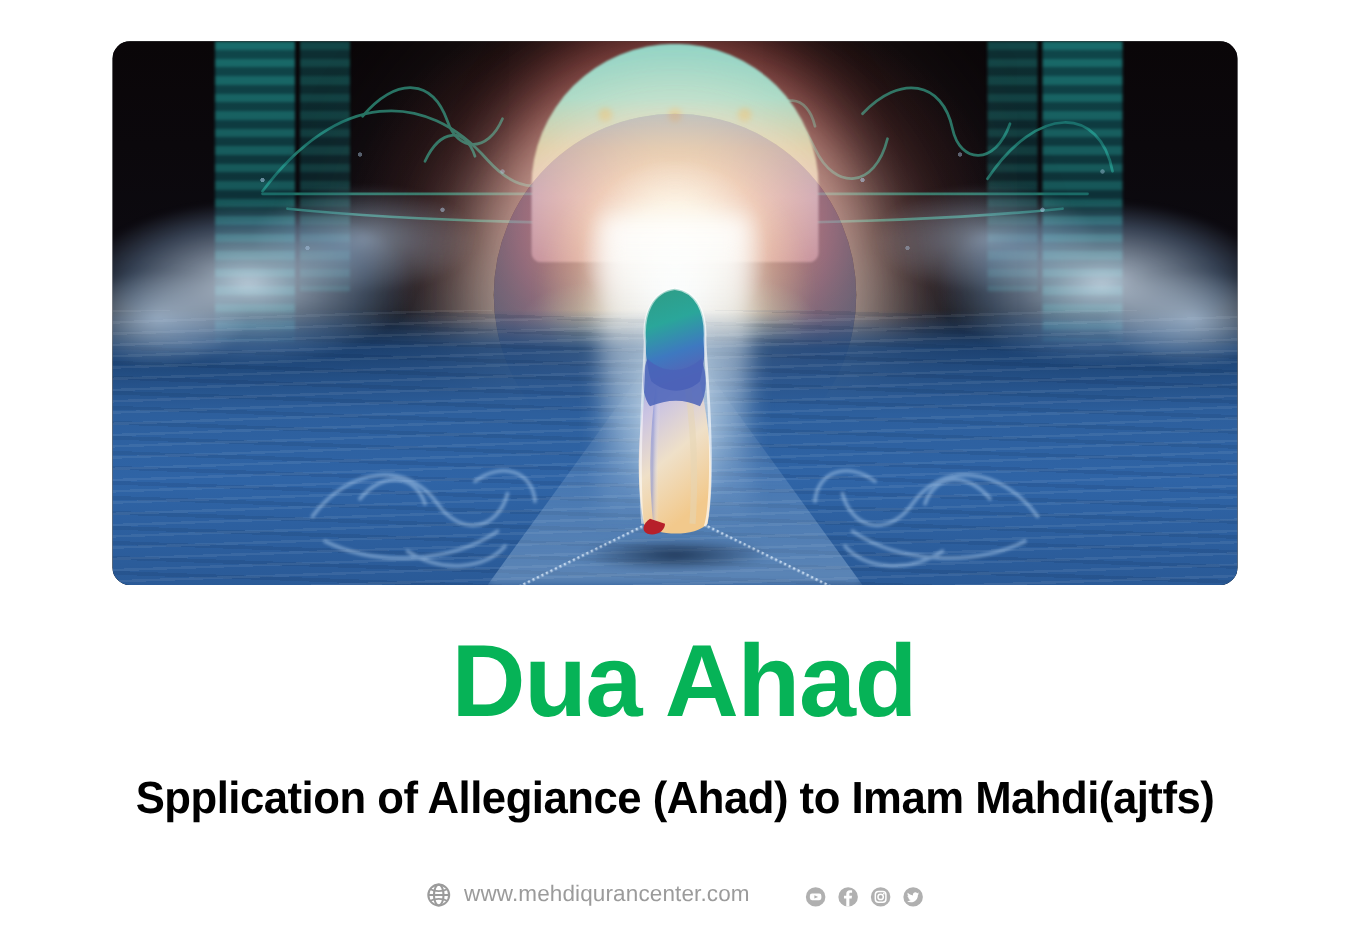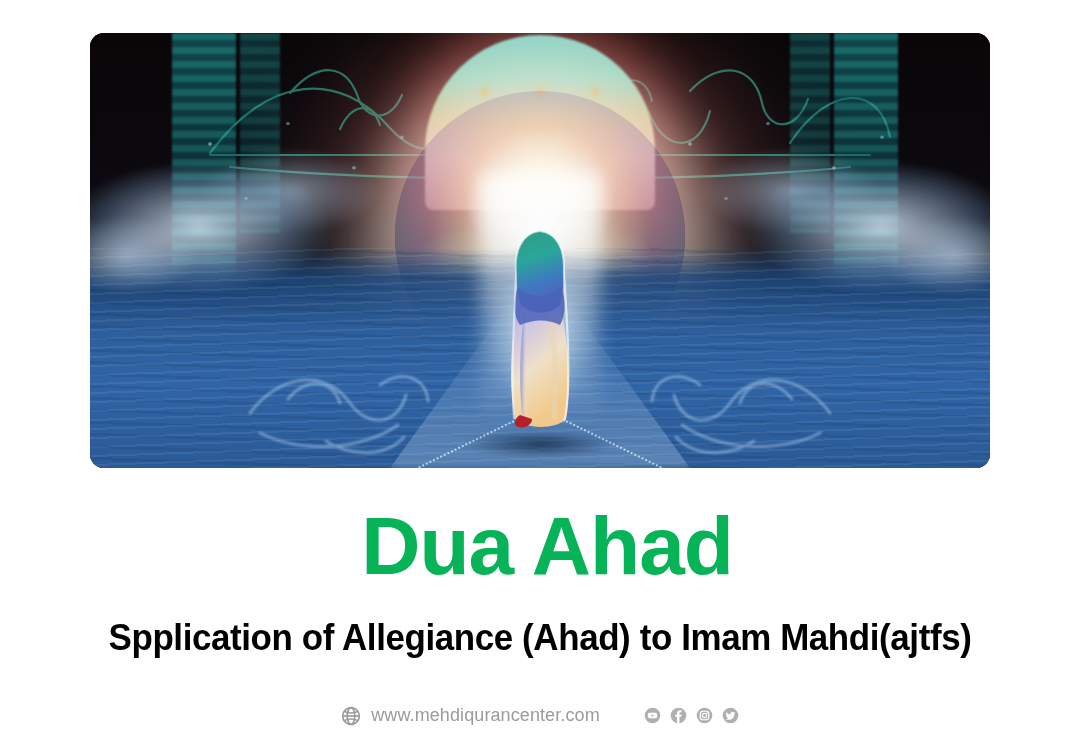--- a/index.html
+++ b/index.html
@@ -289,21 +289,21 @@
     color: #000000;
     transform: scaleX(0.97);
   }
 
   
   .footer {
     position: absolute;
     left: 0; right: 0;
     top: 705px;
     display: flex;
-    align-items: center;
+    align-items: flex-end;
     justify-content: center;
     gap: 44px;
   }
   .site {
     display: flex;
     align-items: center;
     gap: 10px;
   }
   .globe-icon { width: 20px; height: 20px; display: block; }
   .site-url {

